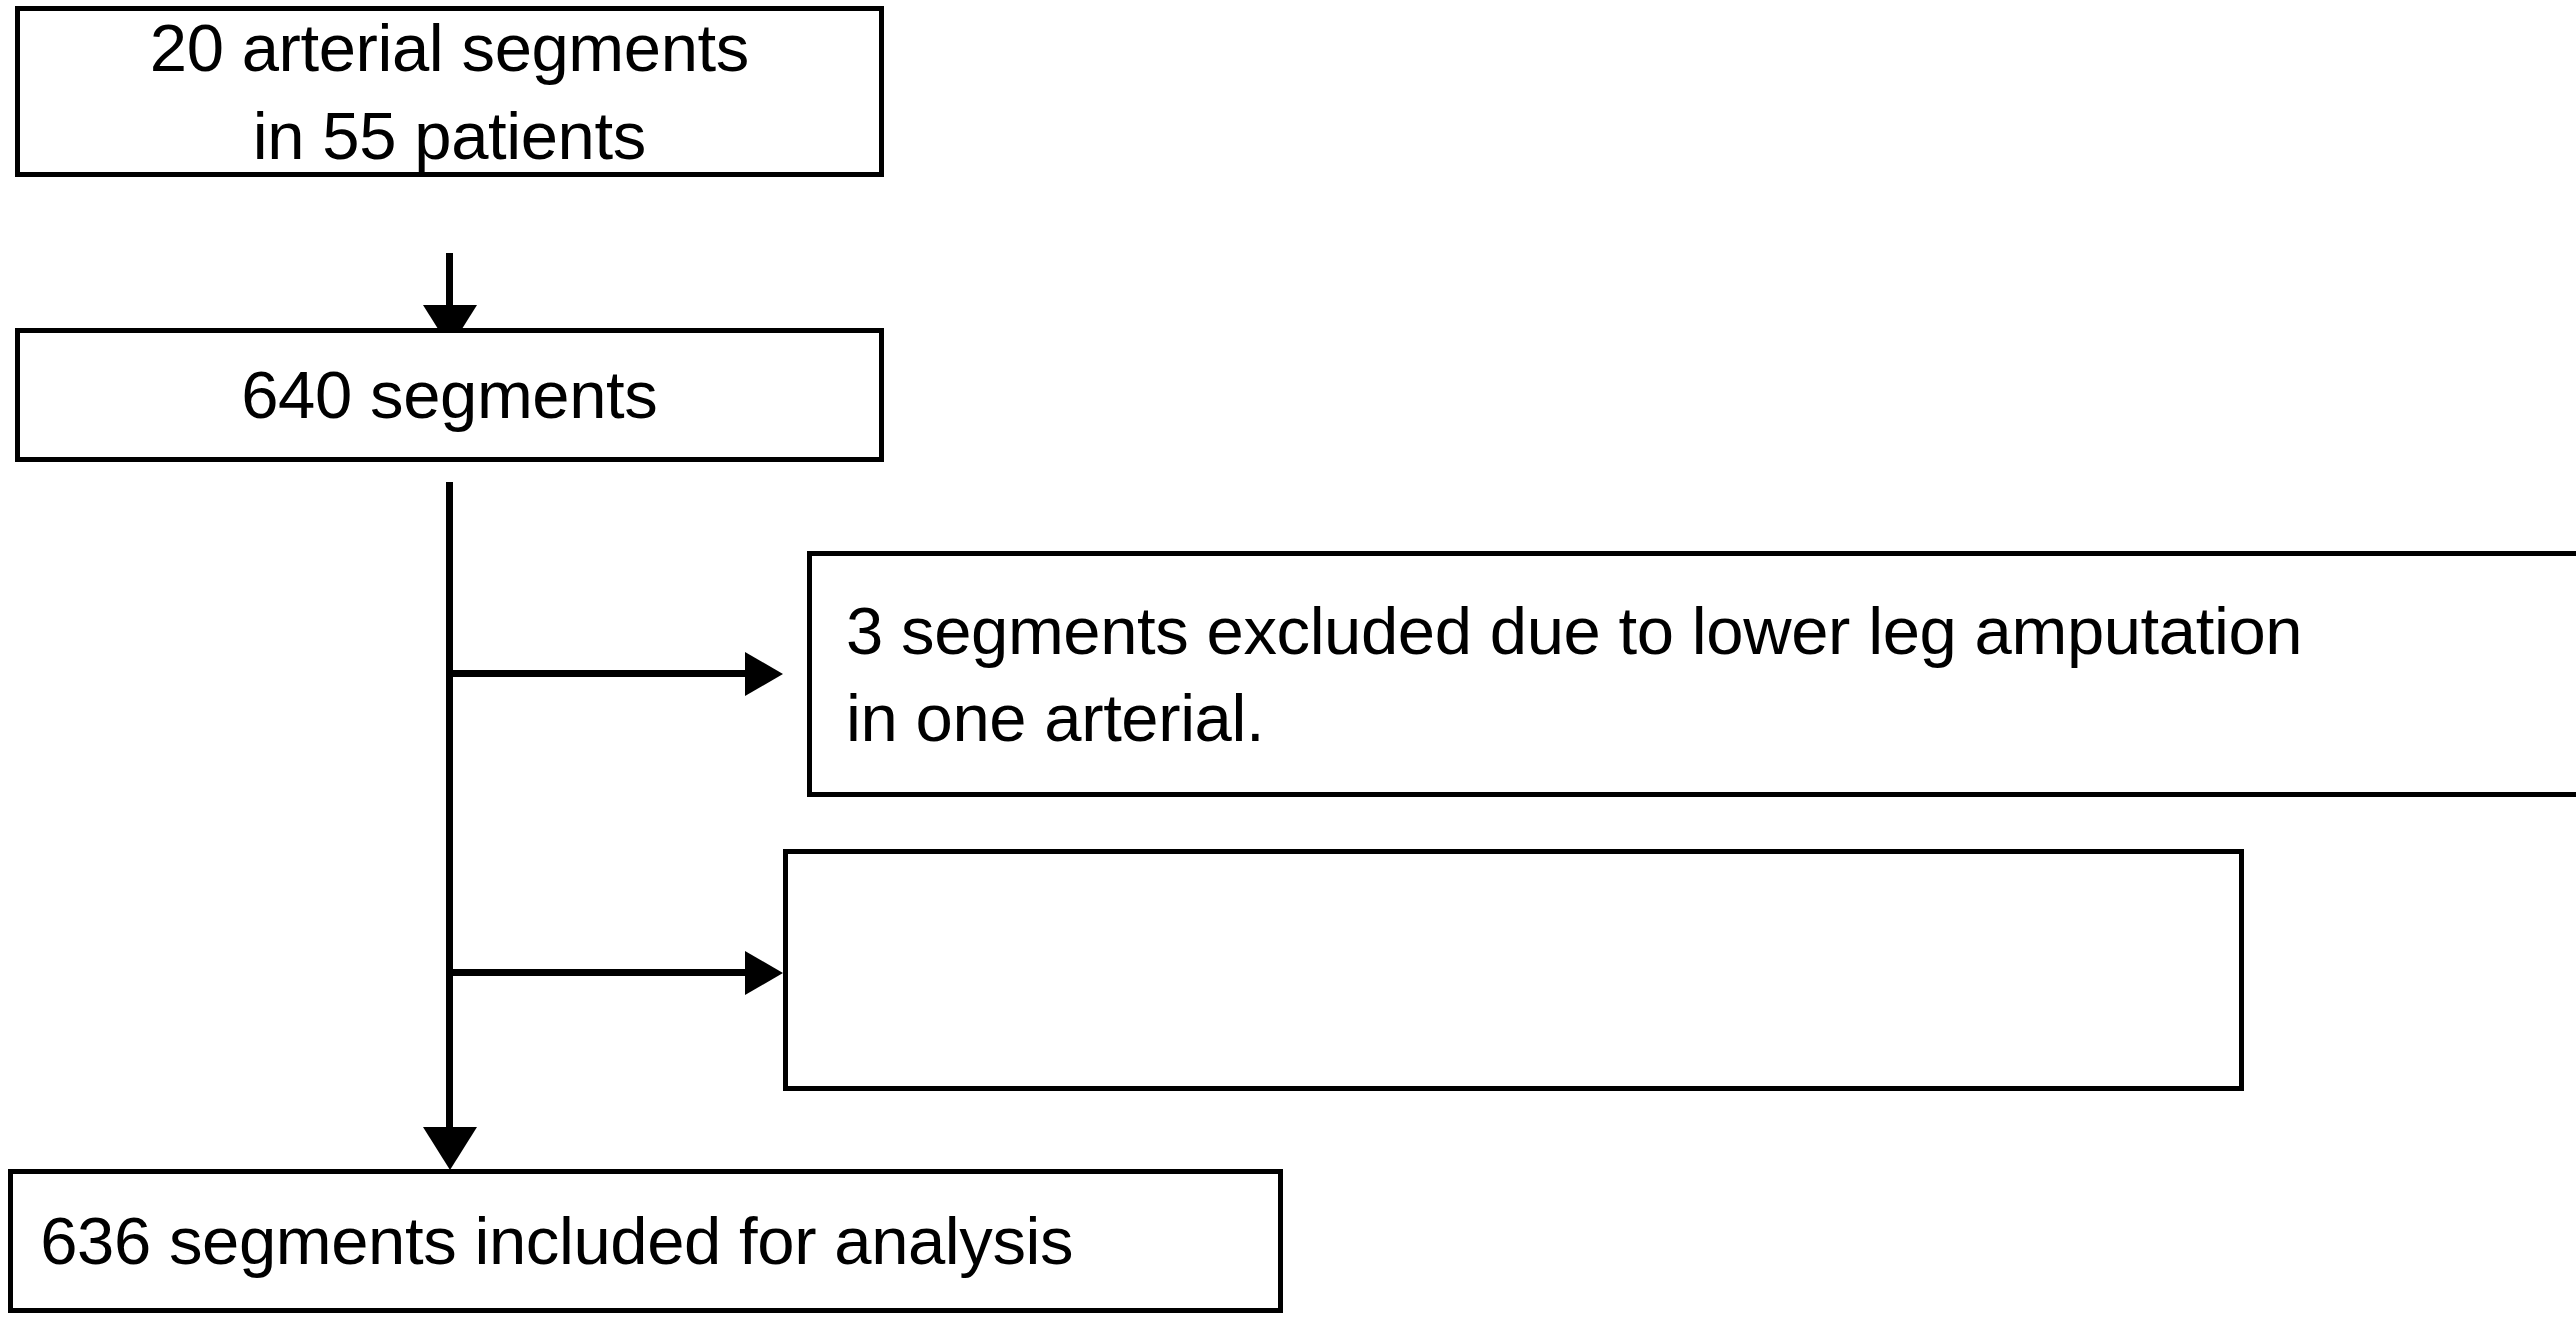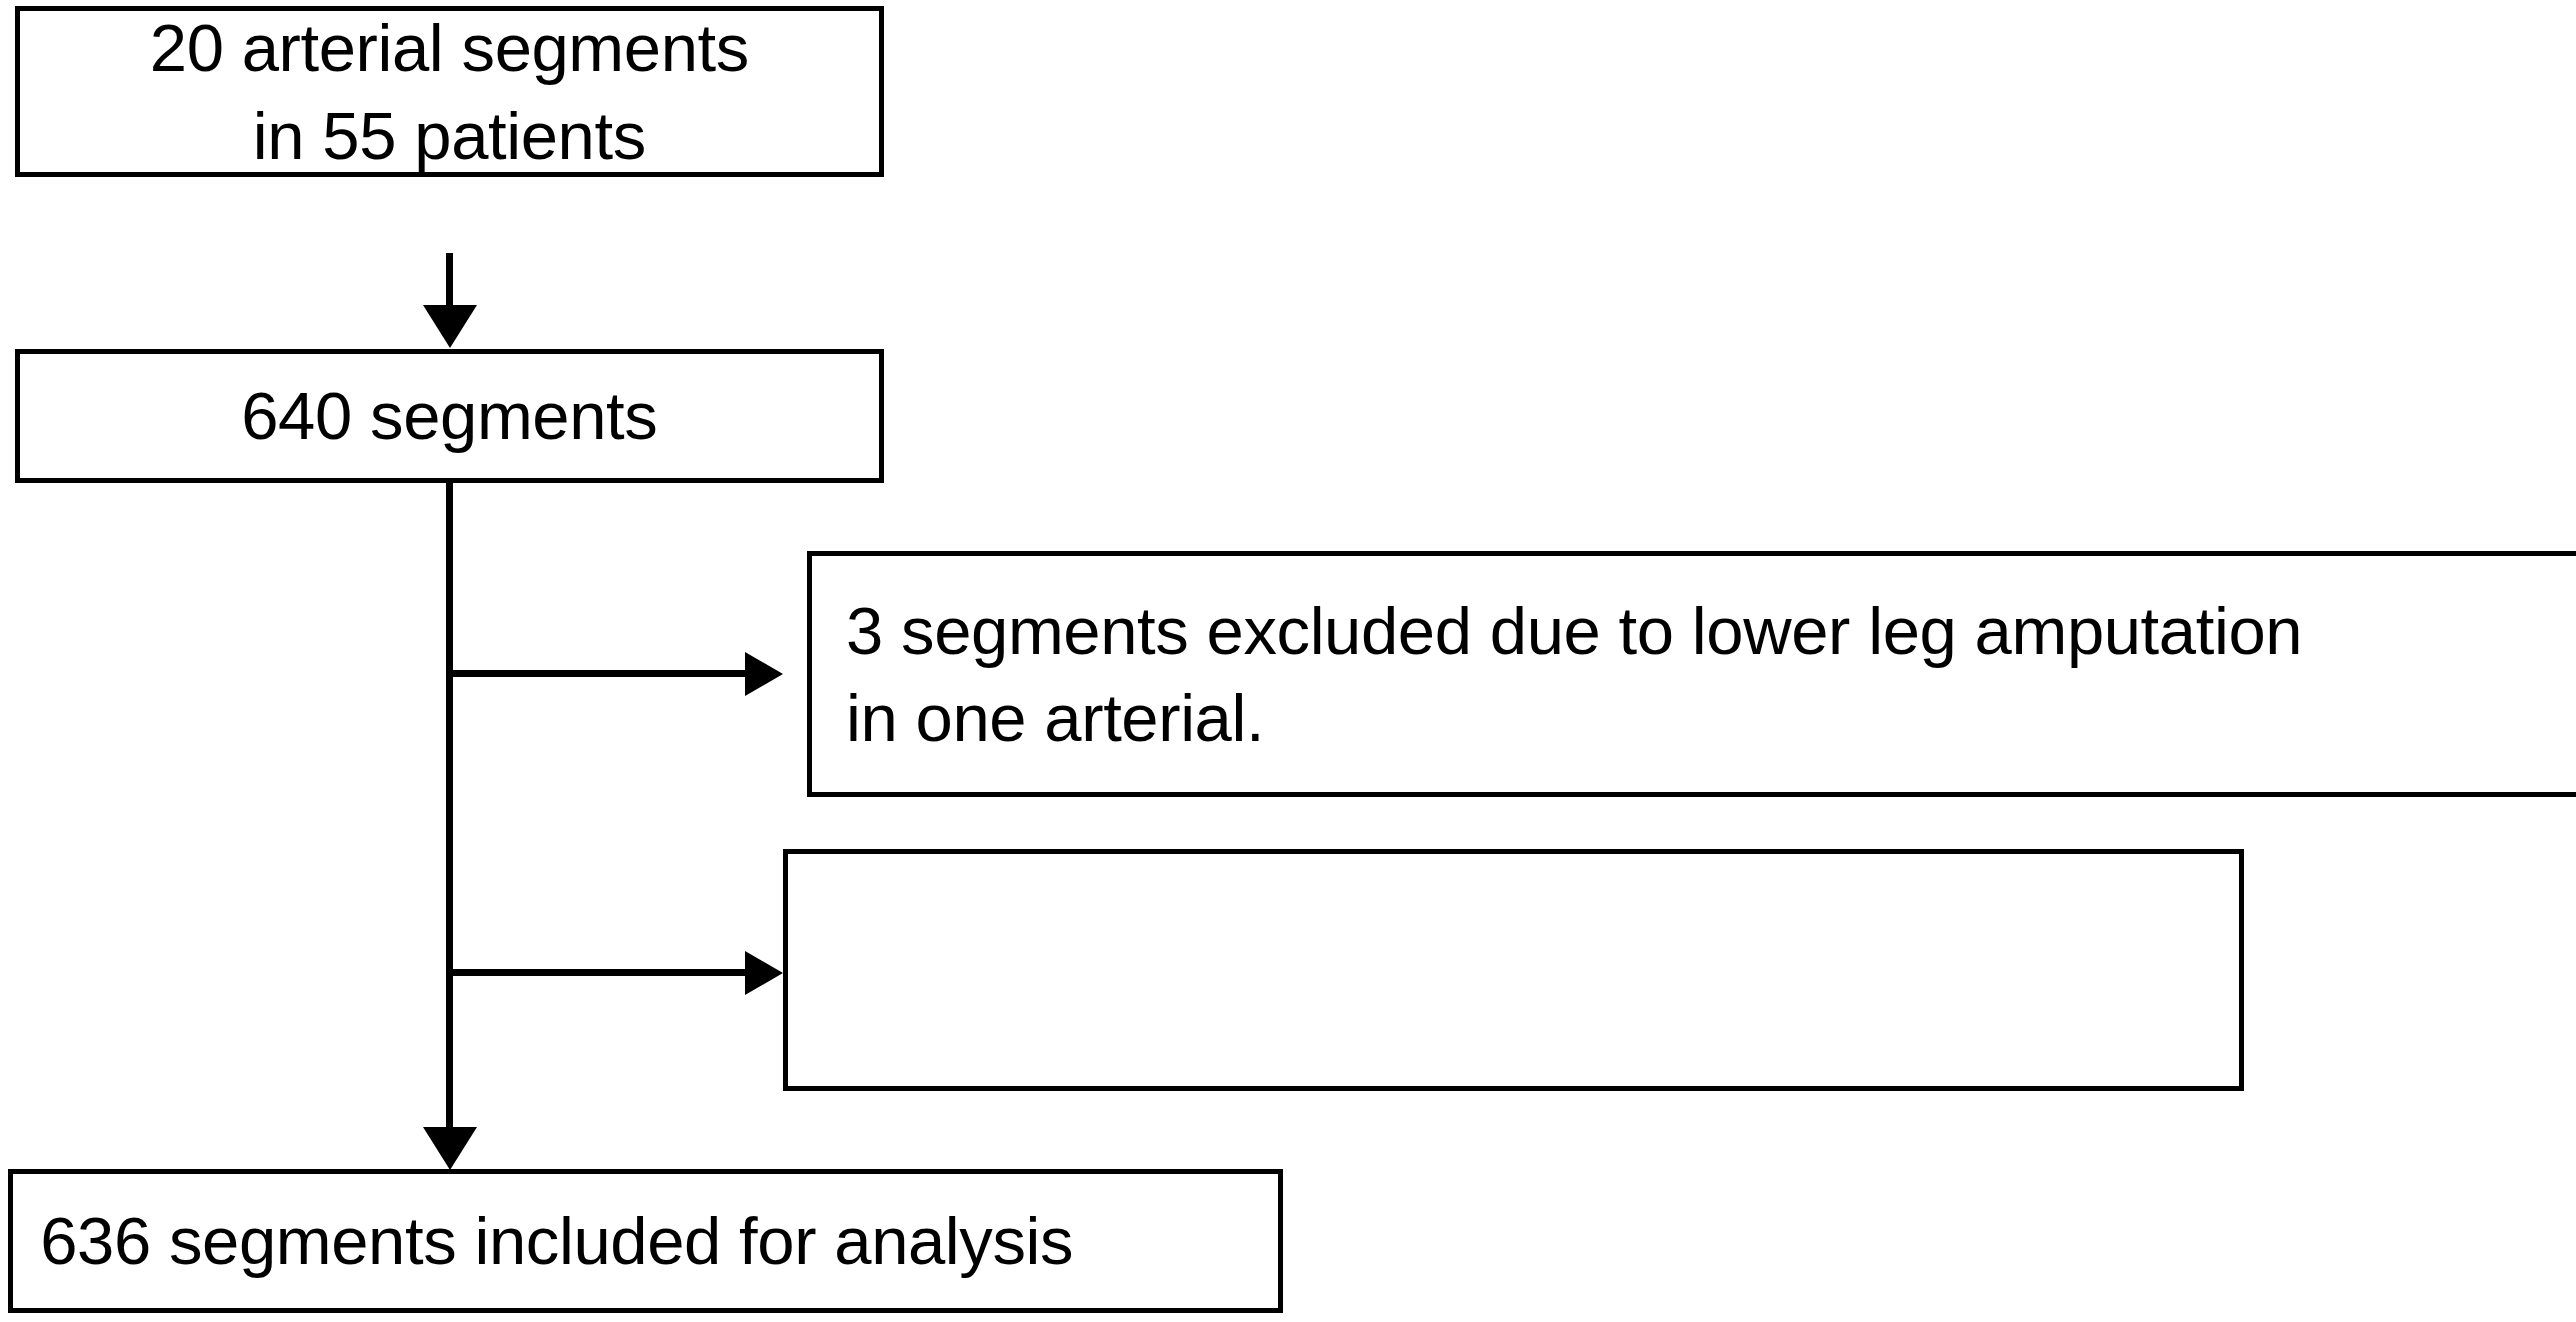--- a/index.html
+++ b/index.html
@@ -34,21 +34,21 @@
   .node .line {
     display: block;
     white-space: nowrap;
   }
   .center .line { text-align: center; }
   .left   { padding-left: 34px; }
   .left .line { text-align: left; }
 
   
   #node-source      { left: 14.8px;  top: 6px;   width: 869px; height: 171px; }
-  #node-segments    { left: 14.8px;  top: 349px;  width: 869px; height: 134px; }
+  #node-segments    { left: 14.8px;  top: 328px;  width: 869px; height: 134px; }
   #node-excl-amp    { left: 807px; top: 551px;  width: 2035px; height: 246px; }
   #node-excl-dsa    { left: 783px; top: 849px; width: 1461px; height: 242px; }
   #node-included    { left: 8.2px;  top: 1169px; width: 1275px; height: 144px; padding-left: 27px; }
 
   #node-source .line  { padding: 0 8.2px; }
 
   
   .conn {
     position: absolute;
     background: #000000;

